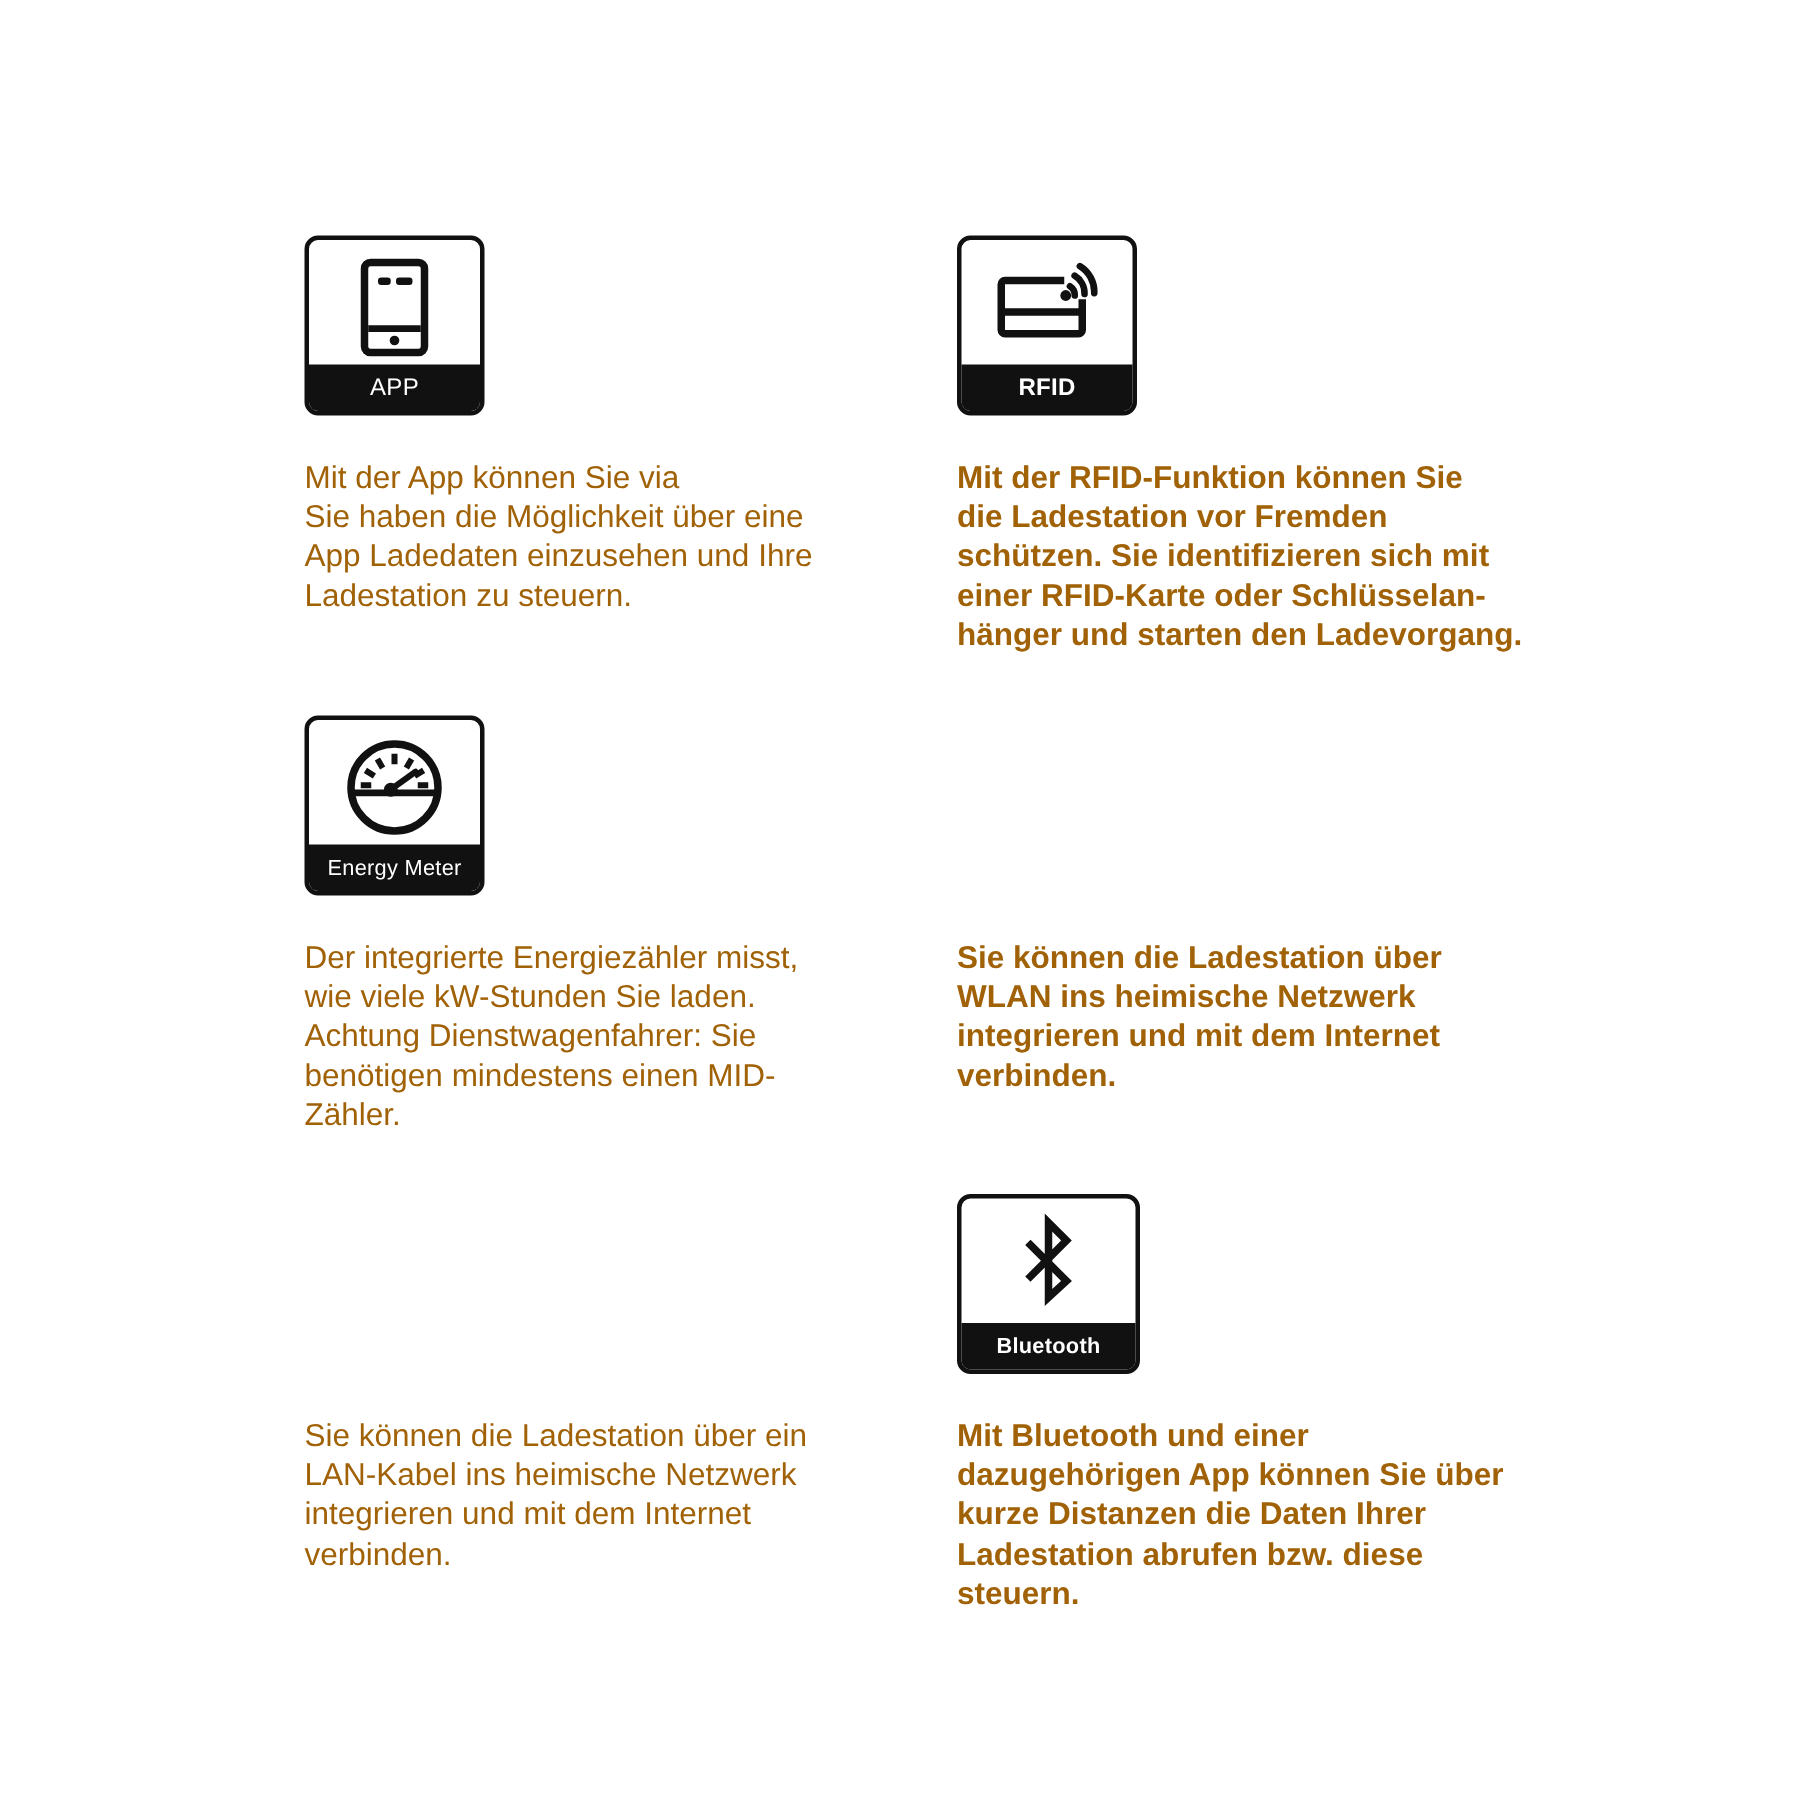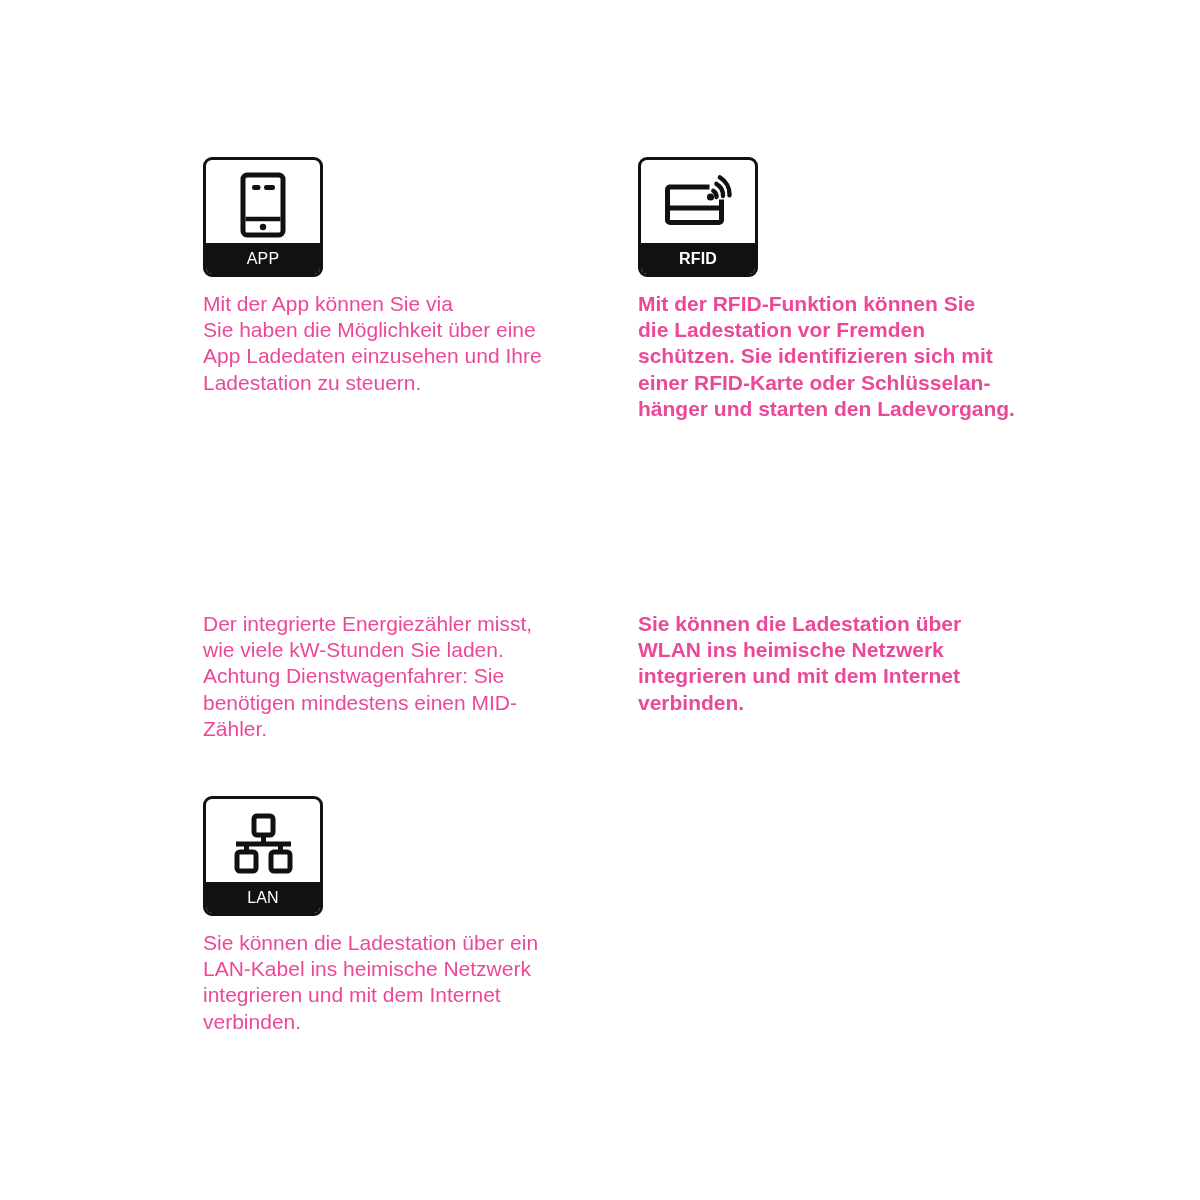--- a/index.html
+++ b/index.html
@@ -75,26 +75,26 @@
     display: flex;
     align-items: center;
     justify-content: center;
     line-height: 1;
   }
   .tile-label.small { font-size: 14.5px; }
 
   
   .desc {
     position: absolute;
-    top: 134px;
+    top: 149px;
     left: 0;
     width: 400px;
     font-size: 21px;
     line-height: 26.2px;
-    color: #ec4899;
+    color: #a16207;
     white-space: pre-line;
   }
   .col-right .desc { width: 400px; }
 </style>
 </head>
 <body>
 
 <div id="grid">
 
   <div class="feature col-left row-1">
@@ -131,49 +131,70 @@
       <div class="tile-label">RFID</div>
     </div>
     <div class="desc">Mit der RFID-Funktion können Sie
 die Ladestation vor Fremden
 schützen. Sie identifizieren sich mit
 einer RFID-Karte oder Schlüsselan-
 hänger und starten den Ladevorgang.</div>
   </div>
 
   <div class="feature col-left row-2">
+    <div class="tile">
+      <div class="tile-art">
+        <svg width="66" height="66" viewBox="0 0 66 66">
+          <circle cx="33" cy="33" r="29" fill="none" stroke="#111" stroke-width="5"></circle>
+          <line x1="6" y1="36.5" x2="60" y2="36.5" stroke="#111" stroke-width="4.5"></line>
+          <g stroke="#111" stroke-width="4" stroke-linecap="butt">
+            <line x1="10.5" y1="31.5" x2="17.5" y2="31.5"></line>
+            <line x1="48.5" y1="31.5" x2="55.5" y2="31.5"></line>
+            <line x1="13.6" y1="21.6" x2="19.6" y2="25.3"></line>
+            <line x1="46.4" y1="25.3" x2="52.4" y2="21.6"></line>
+            <line x1="21.6" y1="14.0" x2="25.1" y2="20.0"></line>
+            <line x1="40.9" y1="20.0" x2="44.4" y2="14.0"></line>
+            <line x1="33" y1="10.5" x2="33" y2="17.5"></line>
+          </g>
+          <line x1="31" y1="34" x2="47" y2="22.5" stroke="#111" stroke-width="4" stroke-linecap="round"></line>
+          <circle cx="30.5" cy="34.5" r="4.6" fill="#111"></circle>
+        </svg>
+      </div>
+      <div class="tile-label small">Energy Meter</div>
+    </div>
     <div class="desc">Der integrierte Energiezähler misst,
 wie viele kW-Stunden Sie laden.
 Achtung Dienstwagenfahrer: Sie
 benötigen mindestens einen MID-
 Zähler.</div>
   </div>
 
   <div class="feature col-right row-2">
     <div class="desc">Sie können die Ladestation über
 WLAN ins heimische Netzwerk
 integrieren und mit dem Internet
 verbinden.</div>
   </div>
 
   <div class="feature col-left row-3">
-    <div class="tile">
-      <div class="tile-art">
-        <svg width="66" height="62" viewBox="0 0 66 62">
-          <rect x="24" y="3" width="19" height="19" rx="3" fill="none" stroke="#111" stroke-width="5"></rect>
-          <line x1="33.5" y1="22" x2="33.5" y2="31" stroke="#111" stroke-width="5"></line>
-          <line x1="6" y1="31" x2="61" y2="31" stroke="#111" stroke-width="5"></line>
-          <line x1="16.5" y1="31" x2="16.5" y2="39" stroke="#111" stroke-width="5"></line>
-          <line x1="50.5" y1="31" x2="50.5" y2="39" stroke="#111" stroke-width="5"></line>
-          <rect x="7" y="39" width="19" height="19" rx="3" fill="none" stroke="#111" stroke-width="5"></rect>
-          <rect x="41" y="39" width="19" height="19" rx="3" fill="none" stroke="#111" stroke-width="5"></rect>
-        </svg>
-      </div>
-      <div class="tile-label">LAN</div>
-    </div>
     <div class="desc">Sie können die Ladestation über ein
 LAN-Kabel ins heimische Netzwerk
 integrieren und mit dem Internet
 verbinden.</div>
   </div>
 
+  <div class="feature col-right row-3">
+    <div class="tile wide">
+      <div class="tile-art">
+        <svg width="50" height="70" viewBox="0 0 50 70">
+          <path d="M13 21 L37 45 L25 56 L25 6 L37 18 L13 42" fill="none" stroke="#111" stroke-width="5" stroke-linecap="square" stroke-linejoin="miter"></path>
+        </svg>
+      </div>
+      <div class="tile-label small">Bluetooth</div>
+    </div>
+    <div class="desc">Mit Bluetooth und einer
+dazugehörigen App können Sie über
+kurze Distanzen die Daten Ihrer
+Ladestation abrufen bzw. diese
+steuern.</div>
+  </div>
 
 </div>
 
 </body></html>

